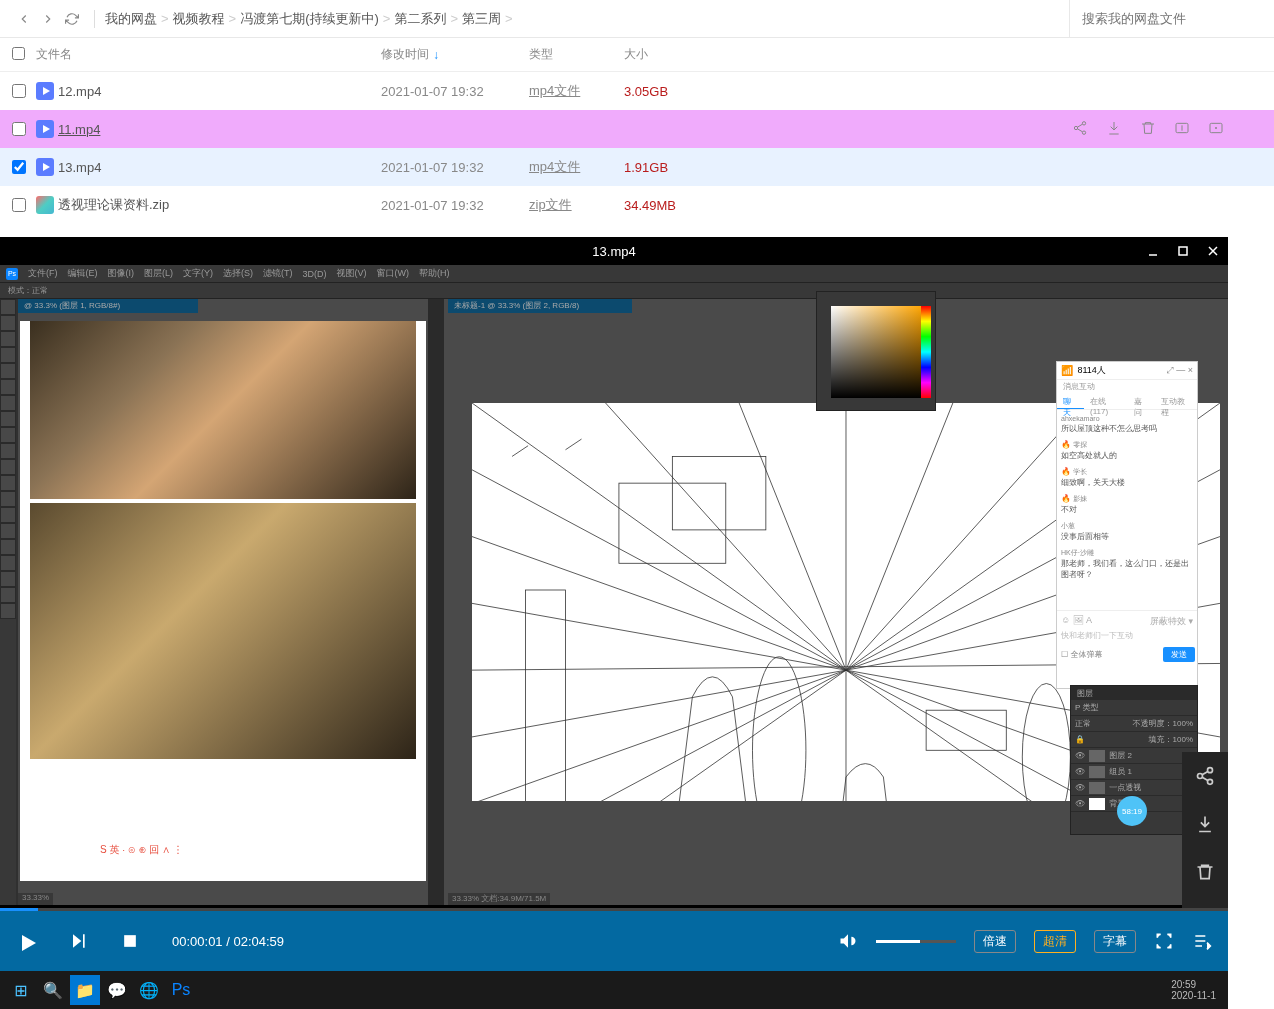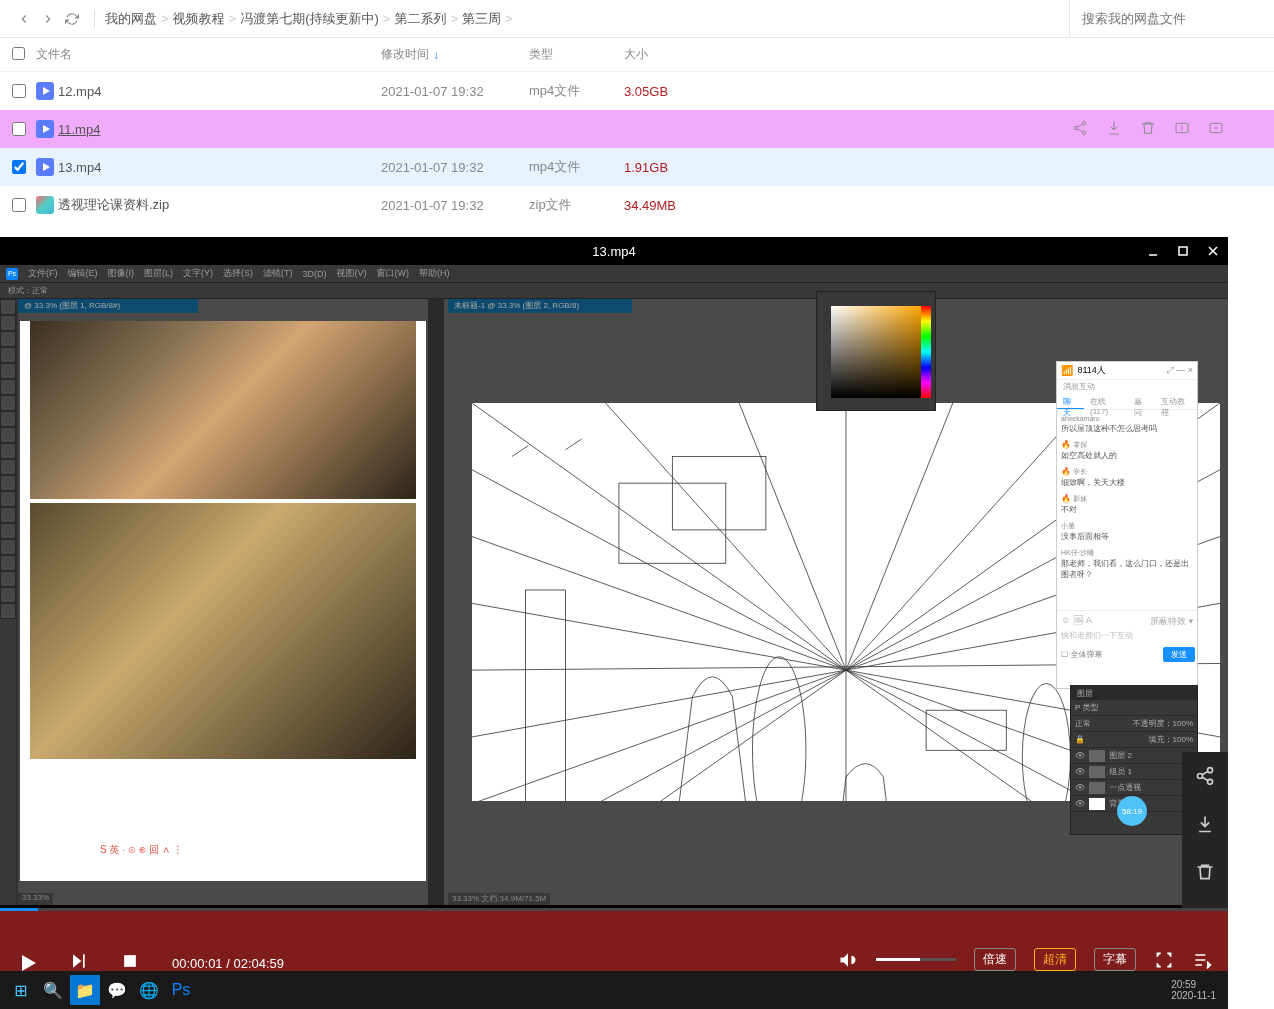--- a/index.html
+++ b/index.html
@@ -26,21 +26,21 @@
 
 
 .file-row { height: 38px; display: flex; align-items: center; padding-left: 12px; font-size: 13px; color: #555; }
 .file-row.hover { background: #f0abfc; text-decoration: underline; }
 .file-row.selected { background: #e8f2ff; }
 .fr-check { width: 24px; display: flex; align-items: center; }
 .fr-check input[type=checkbox] { width: 14px; height: 14px; }
 .fr-icon { width: 22px; display: flex; align-items: center; }
 .fr-name { flex: 1; display: flex; align-items: center; gap: 8px; }
 .fr-time { width: 148px; color: #888; }
-.fr-type { width: 95px; color: #888; }
+.fr-type { width: 95px; color: #888; text-decoration: underline; }
 .fr-size { width: 650px; color: #b91c1c; }
 .video-icon { width: 18px; height: 18px; background: #5b7cff; border-radius: 3px; display: flex; align-items: center; justify-content: center; }
 .video-icon::after { content: ''; border-left: 7px solid white; border-top: 4px solid transparent; border-bottom: 4px solid transparent; margin-left: 2px; }
 .zip-icon { width: 18px; height: 18px; background: linear-gradient(135deg, #ff6b6b, #4ecdc4, #45b7d1); border-radius: 3px; }
 .row-actions { display: flex; gap: 18px; margin-right: 50px; }
 .row-action-btn { color: #888; cursor: pointer; }
 .row-action-btn svg { width: 16px; height: 16px; }
 
 
 .video-container { position: absolute; top: 237px; left: 0; width: 1228px; height: 772px; background: #000; }
@@ -99,21 +99,21 @@
 .timer-badge { position: absolute; bottom: 8px; right: 50px; width: 30px; height: 30px; background: #4fc3f7; border-radius: 50%; display: flex; align-items: center; justify-content: center; font-size: 8px; color: #fff; }
 
 
 .side-rail { position: absolute; right: 0; top: 515px; width: 46px; height: 170px; background: #252525; display: flex; flex-direction: column; }
 .side-rail-btn { height: 48px; display: flex; align-items: center; justify-content: center; color: #ccc; cursor: pointer; }
 .side-rail-btn svg { width: 20px; height: 20px; }
 
 
 .progress-bar { position: absolute; bottom: 98px; left: 0; width: 1228px; height: 3px; background: #444; }
 .progress-played { width: 38px; height: 100%; background: #1890ff; }
-.video-controls { position: absolute; bottom: 38px; left: 0; width: 1228px; height: 60px; background: #7f1d1d; display: flex; align-items: flex-end; padding: 0 16px; gap: 32px; color: #fff; font-size: 13px; }
+.video-controls { position: absolute; bottom: 38px; left: 0; width: 1228px; height: 60px; background: #0369a1; display: flex; align-items: center; padding: 0 16px; gap: 32px; color: #fff; font-size: 13px; }
 .vc-btn { cursor: pointer; display: flex; align-items: center; }
 .vc-btn svg { width: 20px; height: 20px; fill: #fff; }
 .vc-time { font-size: 13px; }
 .vc-right { margin-left: auto; display: flex; align-items: center; gap: 18px; }
 .vc-vol-track { width: 80px; height: 3px; background: #555; }
 .vc-vol-fill { width: 55%; height: 100%; background: #fff; }
 .vc-pill { border: 1px solid #888; padding: 2px 8px; border-radius: 3px; font-size: 12px; }
 .vc-pill.active { color: #ffb020; border-color: #ffb020; }
 
 

